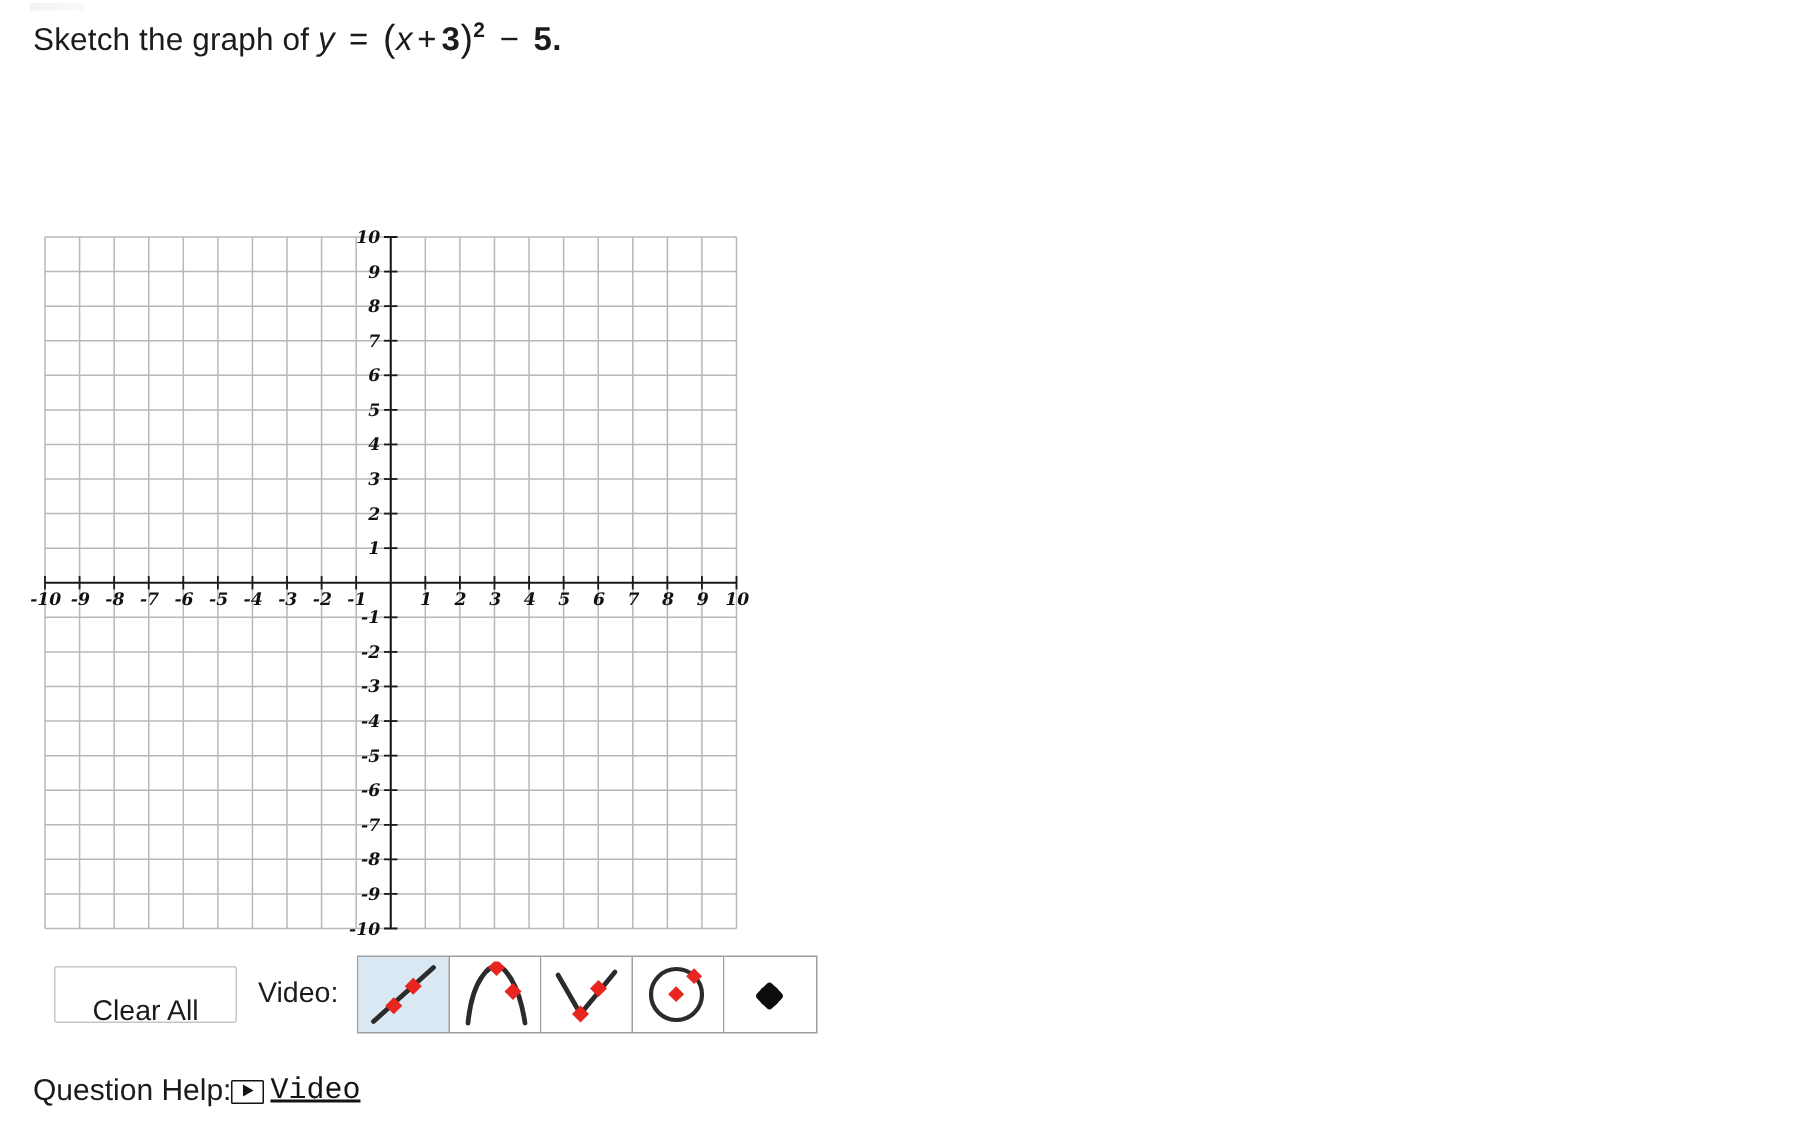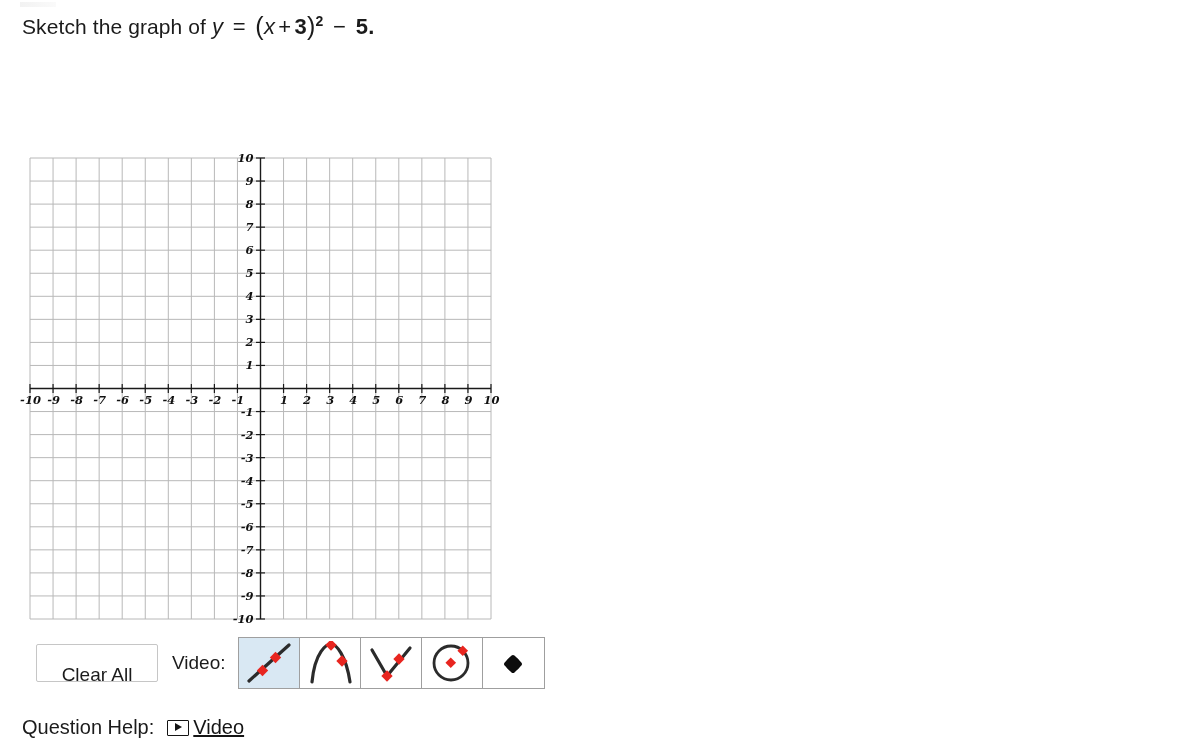--- a/index.html
+++ b/index.html
@@ -150,32 +150,33 @@
   
   .help-row {
     position: absolute;
     left: 22px;
     top: 716px;
     display: flex;
     align-items: center;
     font-size: 20px;
     color: #1b1b1b;
   }
-  .help-label { margin-right: 13px; white-space: nowrap; }
+  .help-label { white-space: nowrap; }
   .video-link {
     display: inline-flex;
     align-items: center;
     gap: 4px;
     color: #141414;
     text-decoration: none;
     cursor: pointer;
   }
   .video-link .vtext {
     text-decoration: underline;
     font-size: 20px;
+    font-family: Liberation Mono, monospace;
   }
   .play-icon {
     display: inline-block;
     width: 22px;
     height: 16px;
     border: 1.6px solid #141414;
     border-radius: 1px;
     position: relative;
   }
   .play-icon::after {

